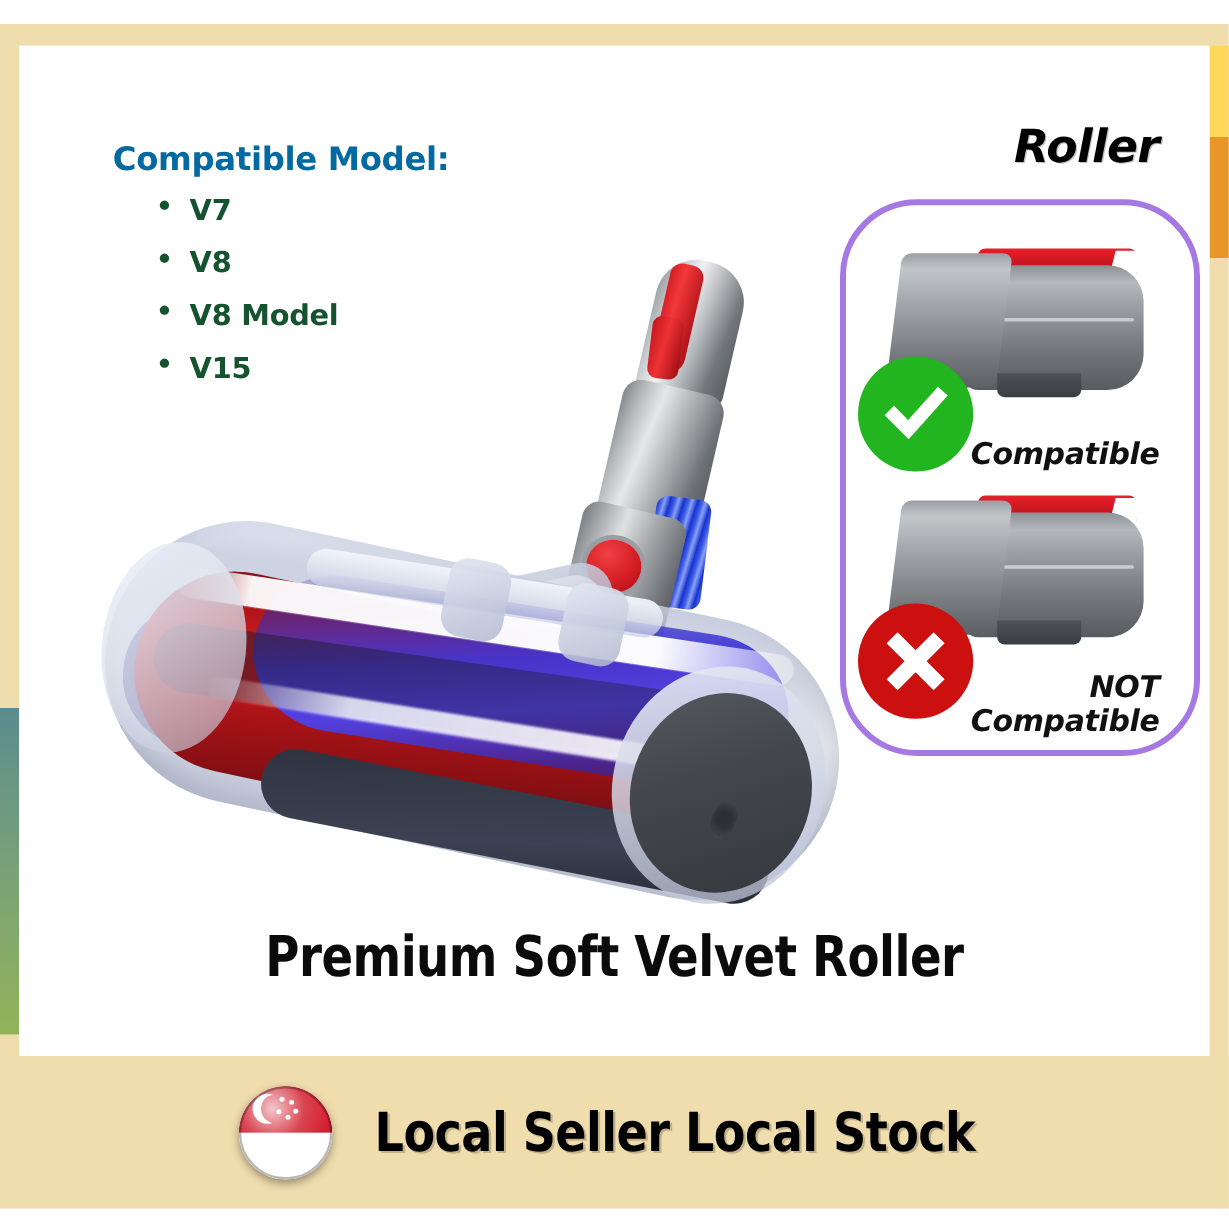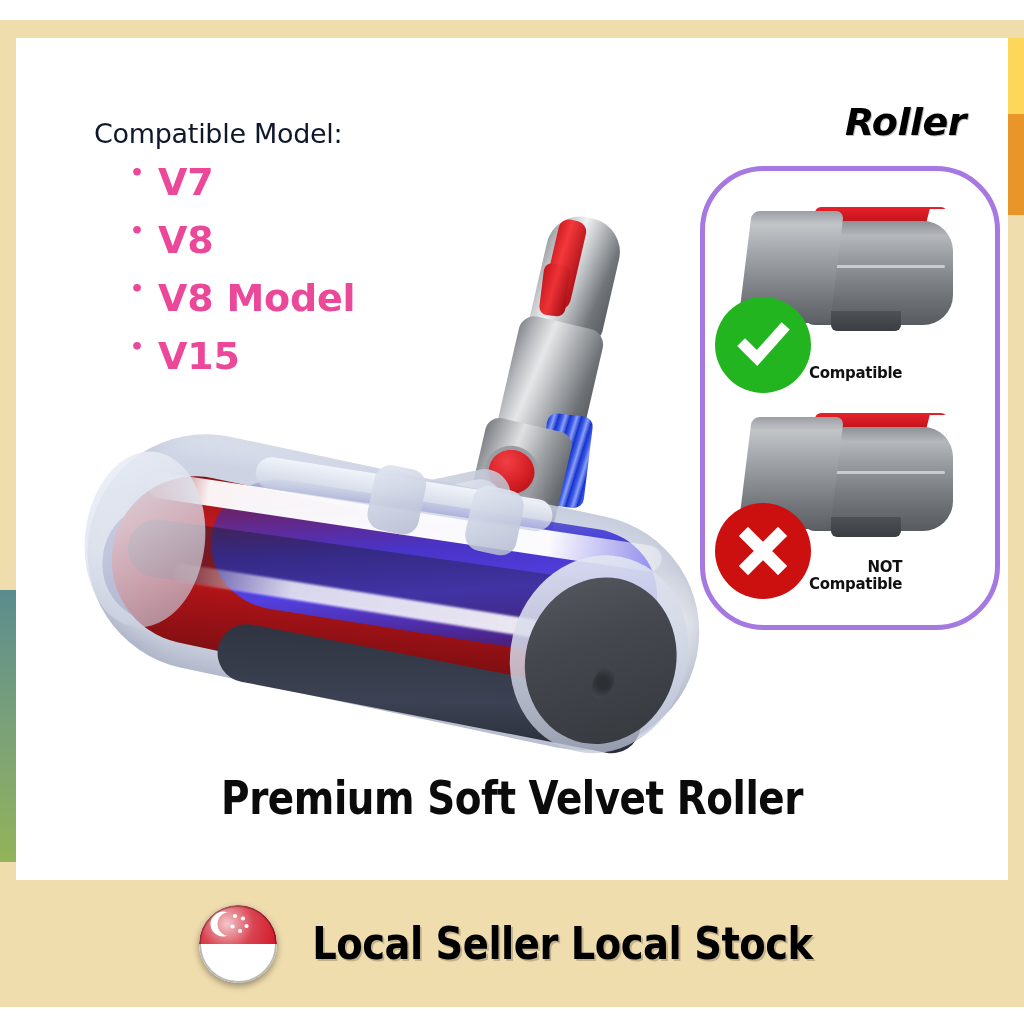--- a/index.html
+++ b/index.html
@@ -77,34 +77,34 @@
   }
 
   
   .compat-block {
     position: absolute;
     left: 78px;
     top: 80px;
   }
   .compat-heading {
     font-size: 27px;
-    font-weight: normal;
-    color: #0f172a;
+    font-weight: bold;
+    color: #0369a1;
     margin: 0 0 14px 0;
     letter-spacing: -0.3px;
   }
   .compat-list {
     list-style: none;
     margin: 0;
     padding: 0 0 0 36px;
   }
   .compat-list li {
-    font-size: 38px;
+    font-size: 24px;
     font-weight: bold;
-    color: #ec4899;
+    color: #14532d;
     line-height: 1.0;
     margin-bottom: 20px;
     position: relative;
     padding-left: 28px;
     letter-spacing: -0.2px;
   }
   .compat-list li::before {
     content: "\2022";
     position: absolute;
     left: 0;
@@ -436,25 +436,26 @@
   }
   .badge-no {
     left: 10px;
     top: 332px;
     background: #CC1010;
   }
   .badge svg { display: block; }
 
   .inset-label {
     position: absolute;
-    font-size: 15px;
+    font-size: 25px;
     font-weight: bold;
     color: #111;
     line-height: 1.12;
     letter-spacing: -0.3px;
+    font-style: italic;
   }
   .label-ok { left: 104px; top: 194px; }
   .label-no { left: 104px; top: 388px; text-align: right; }
 
   
   .product-title {
     position: absolute;
     left: 0;
     top: 770px;
     width: 1024px;

